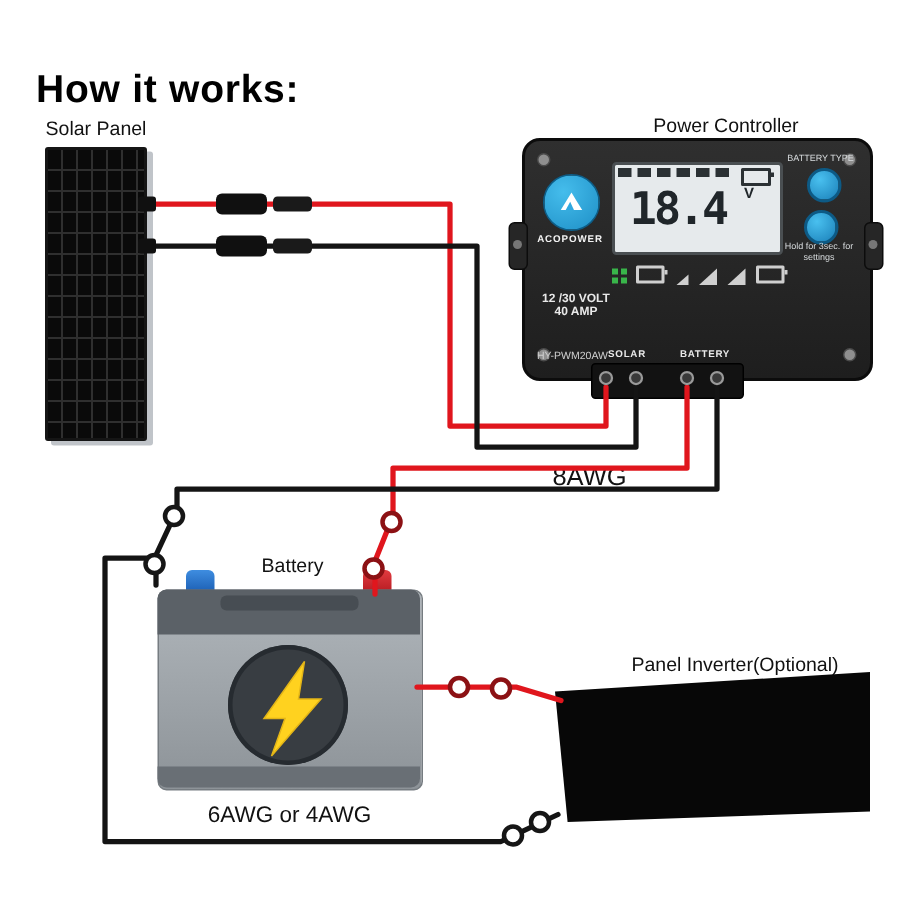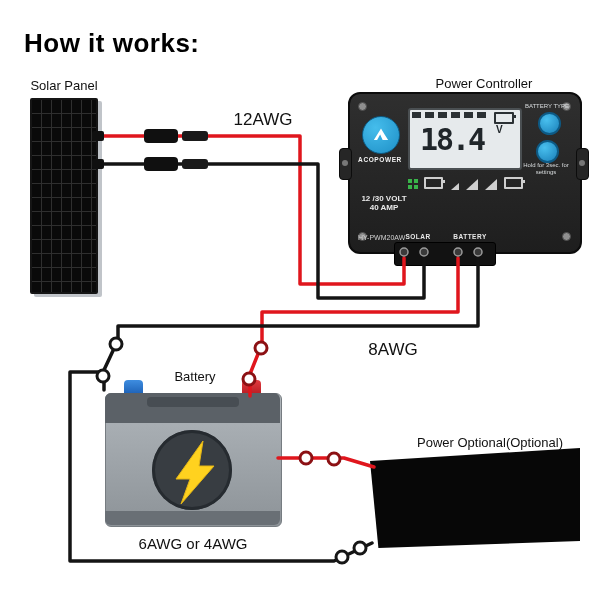--- a/index.html
+++ b/index.html
@@ -1,21 +1,21 @@
 <!DOCTYPE html>
 <html><head>
 <meta charset="utf-8">
 <style>
   html,body{margin:0;padding:0;background:#fff;}
   body{font-family:"Liberation Sans",sans-serif;color:#111;}
   .canvas{position:relative;width:600px;height:600px;background:#fff;overflow:hidden;}
   .abs{position:absolute;}
   .lbl{position:absolute;text-align:center;font-size:13px;color:#111;}
   .wire-lbl{position:absolute;text-align:center;font-size:17px;color:#111;}
-  .title{position:absolute;left:24px;top:28px;font-size:26px;font-weight:bold;letter-spacing:0.5px;color:#000;}
+  .title{position:absolute;left:24px;top:44px;font-size:26px;font-weight:bold;letter-spacing:0.5px;color:#000;}
 
   
   .solar-panel{position:absolute;left:30px;top:98px;width:64px;height:192px;
     background:
       repeating-linear-gradient(to right, transparent 0 9px, #2f2f2f 9px 10px),
       repeating-linear-gradient(to bottom, transparent 0 13px, #2f2f2f 13px 14px),
       #0a0a0a;
     border:2px solid #151515;border-radius:2px;
     box-shadow:4px 3px 0 rgba(185,190,195,0.9);}
 
@@ -79,24 +79,23 @@
 </head>
 <body>
 
 <div class="canvas">
 
   <div class="title">How it works:</div>
 
   <div class="lbl" style="left:24px;top:78px;width:80px;">Solar Panel</div>
   <div class="lbl" style="left:414px;top:76px;width:140px;">Power Controller</div>
   <div class="lbl" style="left:155px;top:369px;width:80px;">Battery</div>
-  <div class="lbl" style="left:400px;top:435px;width:180px;">Power Optional(Optional)</div>
-
-  <div class="wire-lbl" style="left:213px;top:110px;width:100px;">12AWG</div>
-  <div class="wire-lbl" style="left:343px;top:340px;width:100px;">8AWG</div>
+  <div class="lbl" style="left:400px;top:435px;width:180px;">Panel Inverter(Optional)</div>
+
+  <div class="wire-lbl" style="left:343px;top:308px;width:100px;">8AWG</div>
   <div class="wire-lbl" style="left:118px;top:535px;width:150px;font-size:15px;text-align:center;">6AWG or 4AWG</div>
 
   <div class="solar-panel"></div>
 
   <div class="controller"></div>
   <div class="ear" style="left:339px;top:148px;"></div>
   <div class="ear" style="left:576px;top:148px;"></div>
   <div class="earhole" style="left:342px;top:160px;"></div>
   <div class="earhole" style="left:579px;top:160px;"></div>
   <div class="screw" style="left:358px;top:102px;"></div>

